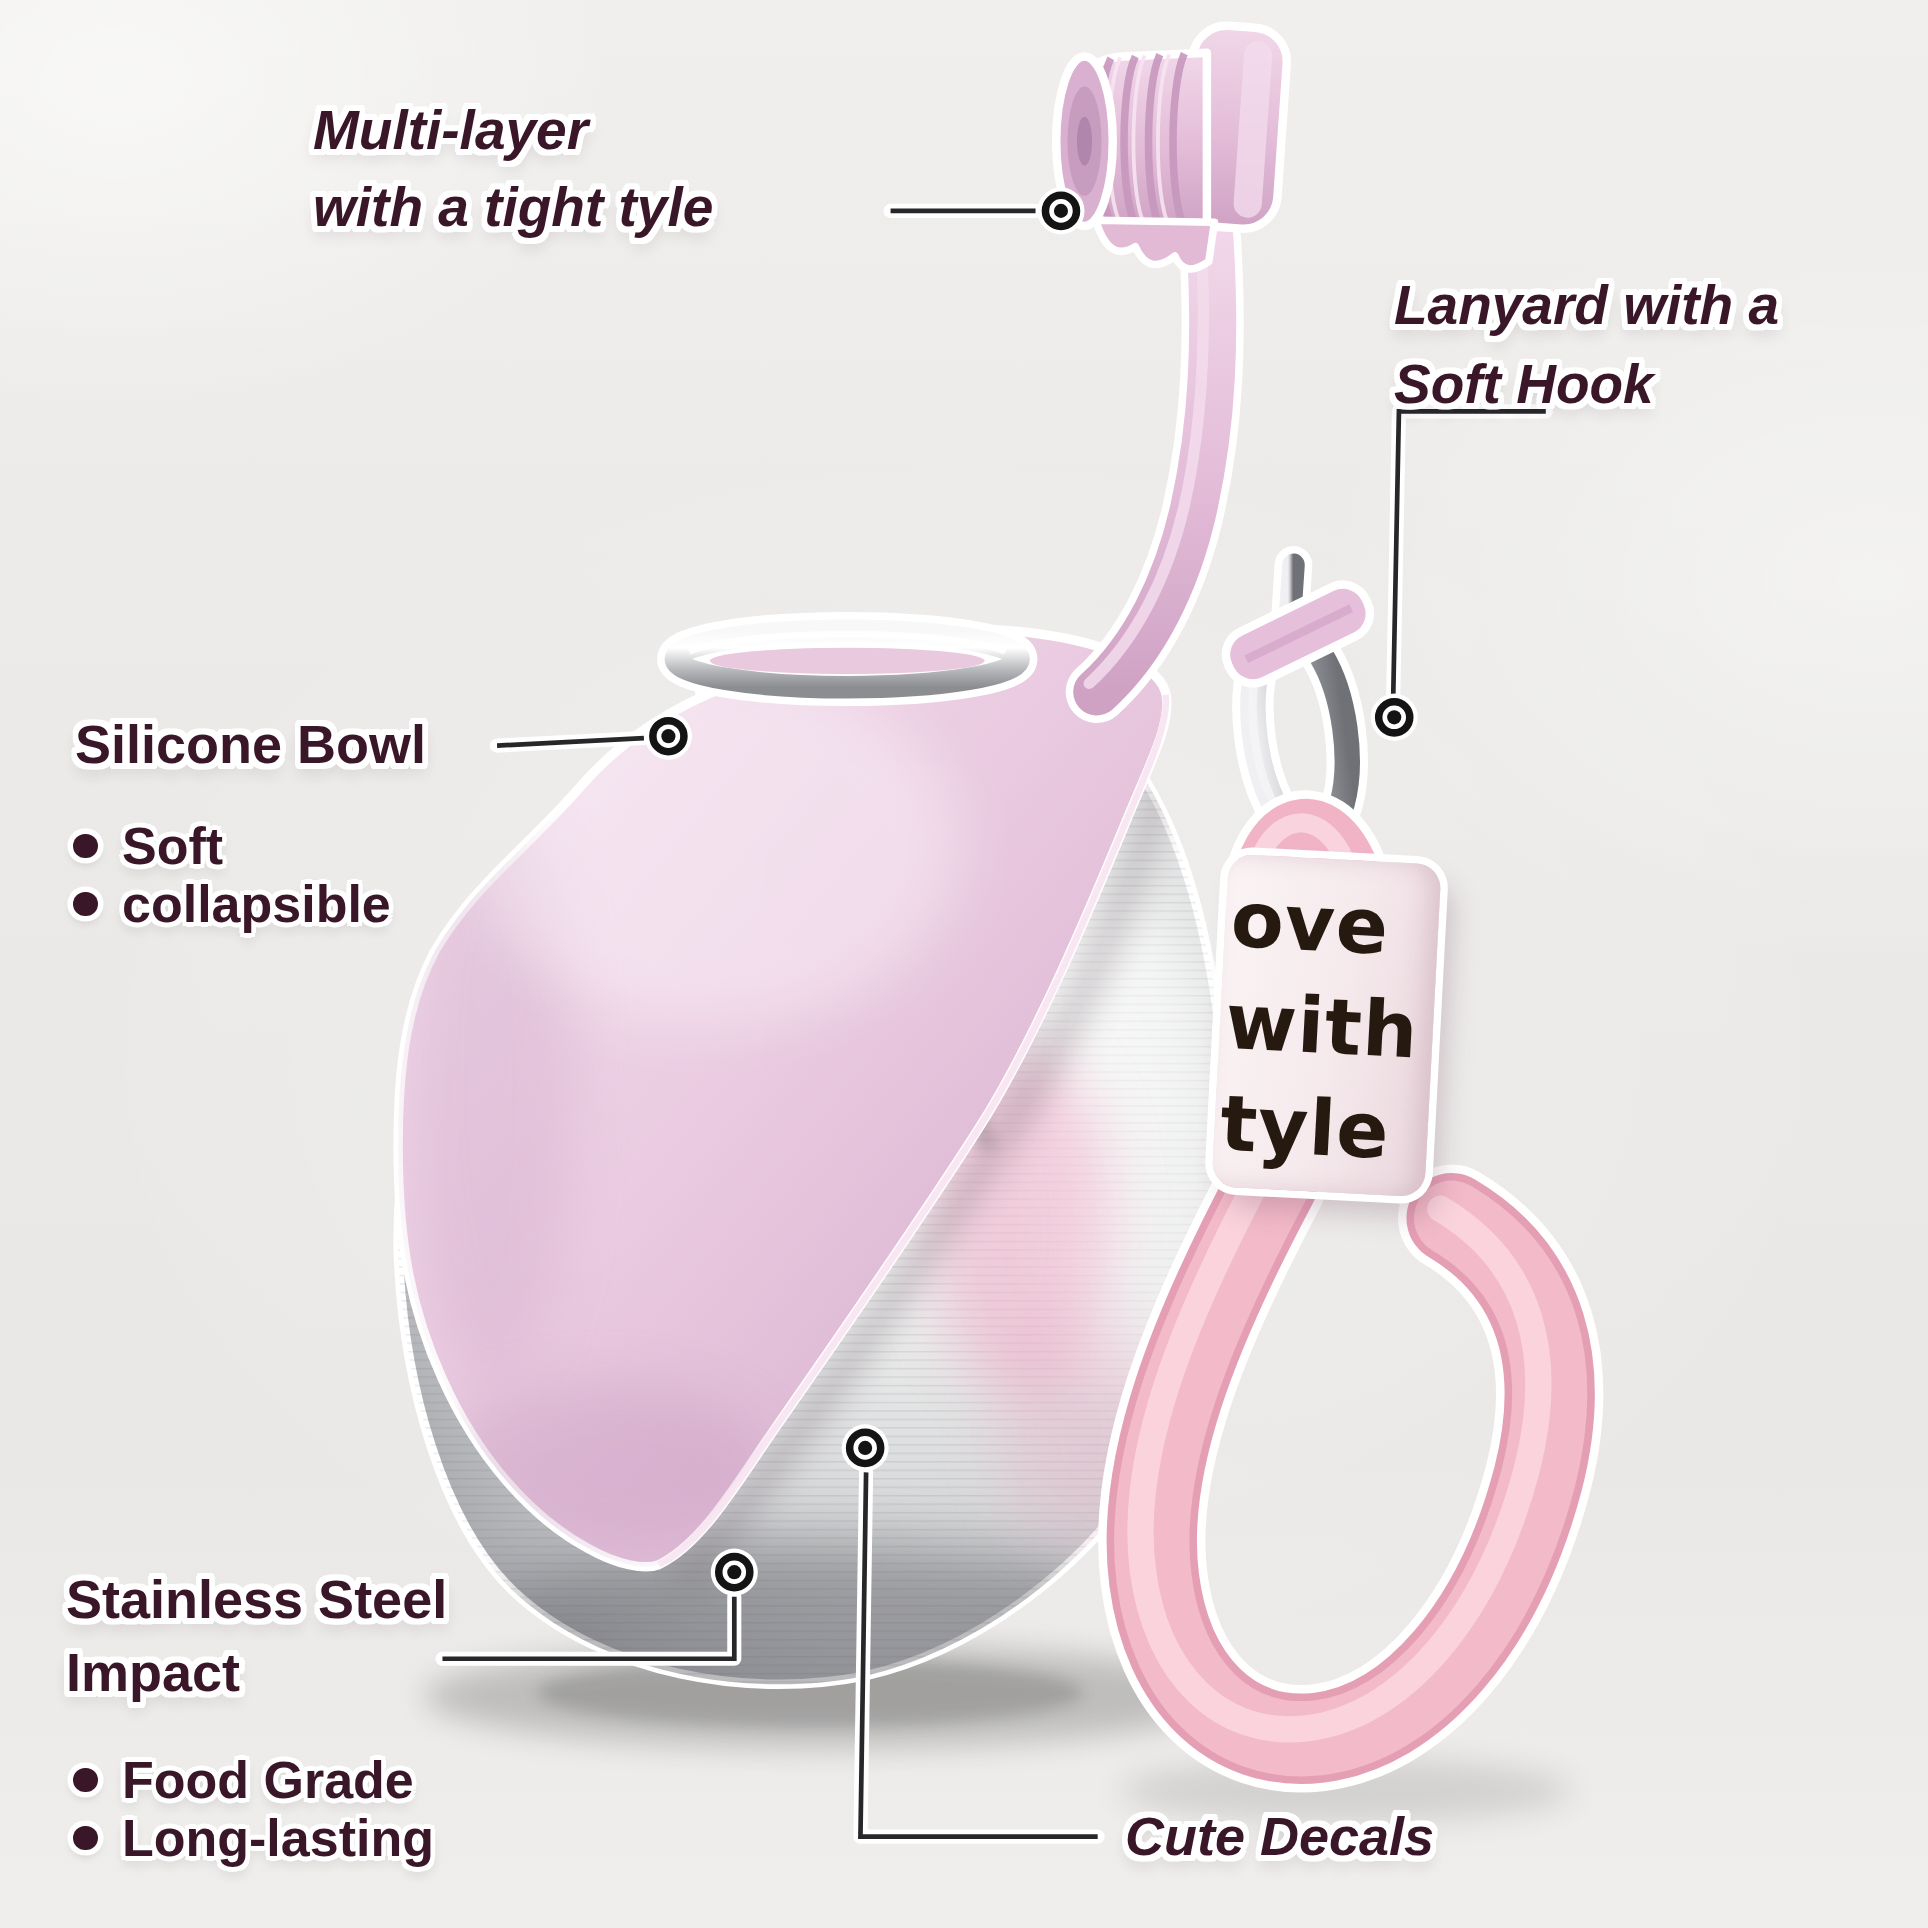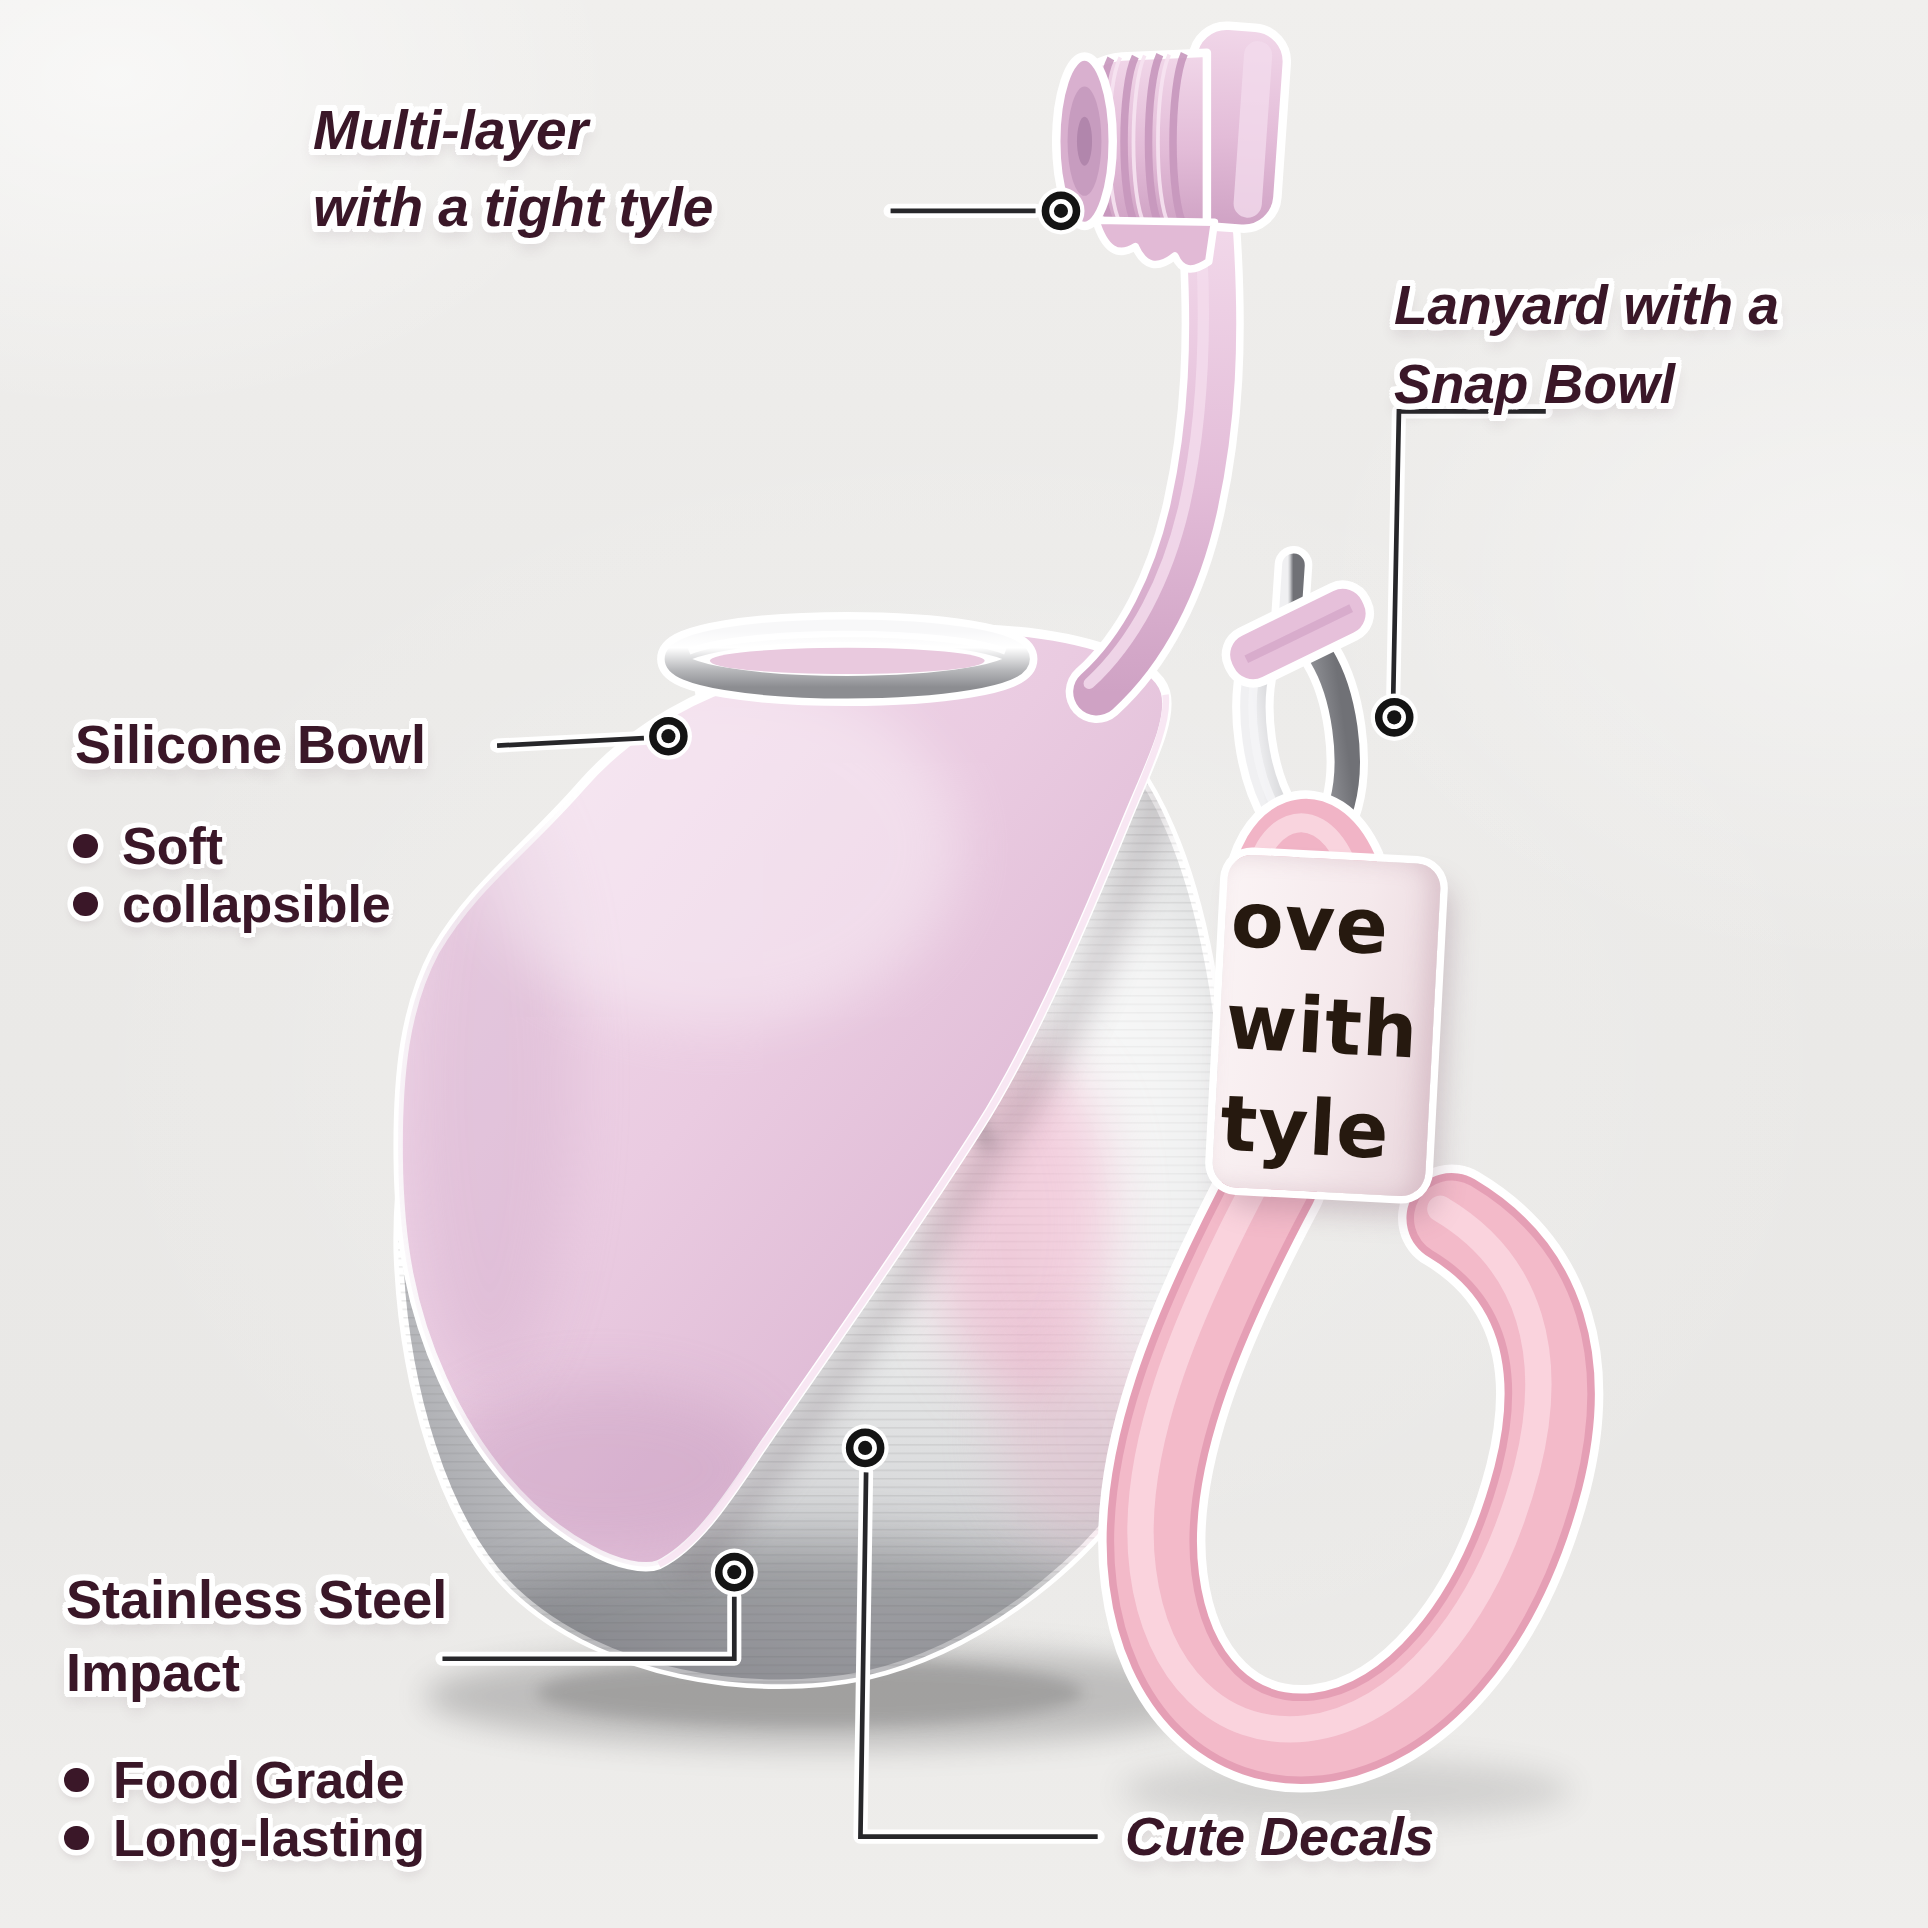--- a/index.html
+++ b/index.html
@@ -258,42 +258,42 @@
   <div class="tag-line">tyle</div>
 </div>
 
 <div class="label big" id="label-leak" style="left:313px;top:92px;">
   <div>Multi-layer</div>
   <div>with a tight tyle</div>
 </div>
 
 <div class="label big" id="label-lanyard" style="left:1394px;top:266px;">
   <div>Lanyard with a</div>
-  <div>Snap Bowl</div>
+  <div>Soft Hook</div>
 </div>
 
 <div class="label title" style="left:75px;top:708px;">Silicone Bowl</div>
 
 <div class="bullets" style="left:73px;top:817px;">
   <div class="bullet-row">
     <span class="bdot"></span>
     <span class="btext">Soft</span>
   </div>
   <div class="bullet-row">
     <span class="bdot"></span>
     <span class="btext">collapsible</span>
   </div>
 </div>
 
 <div class="label title" id="label-canteen" style="left:66px;top:1563px;">
   <div>Stainless Steel</div>
   <div>Impact</div>
 </div>
 
-<div class="bullets" style="left:64px;top:1751px;">
+<div class="bullets" style="left:73px;top:1751px;">
   <div class="bullet-row">
     <span class="bdot"></span>
     <span class="btext">Food Grade</span>
   </div>
   <div class="bullet-row">
     <span class="bdot"></span>
     <span class="btext">Long-lasting</span>
   </div>
 </div>
 

